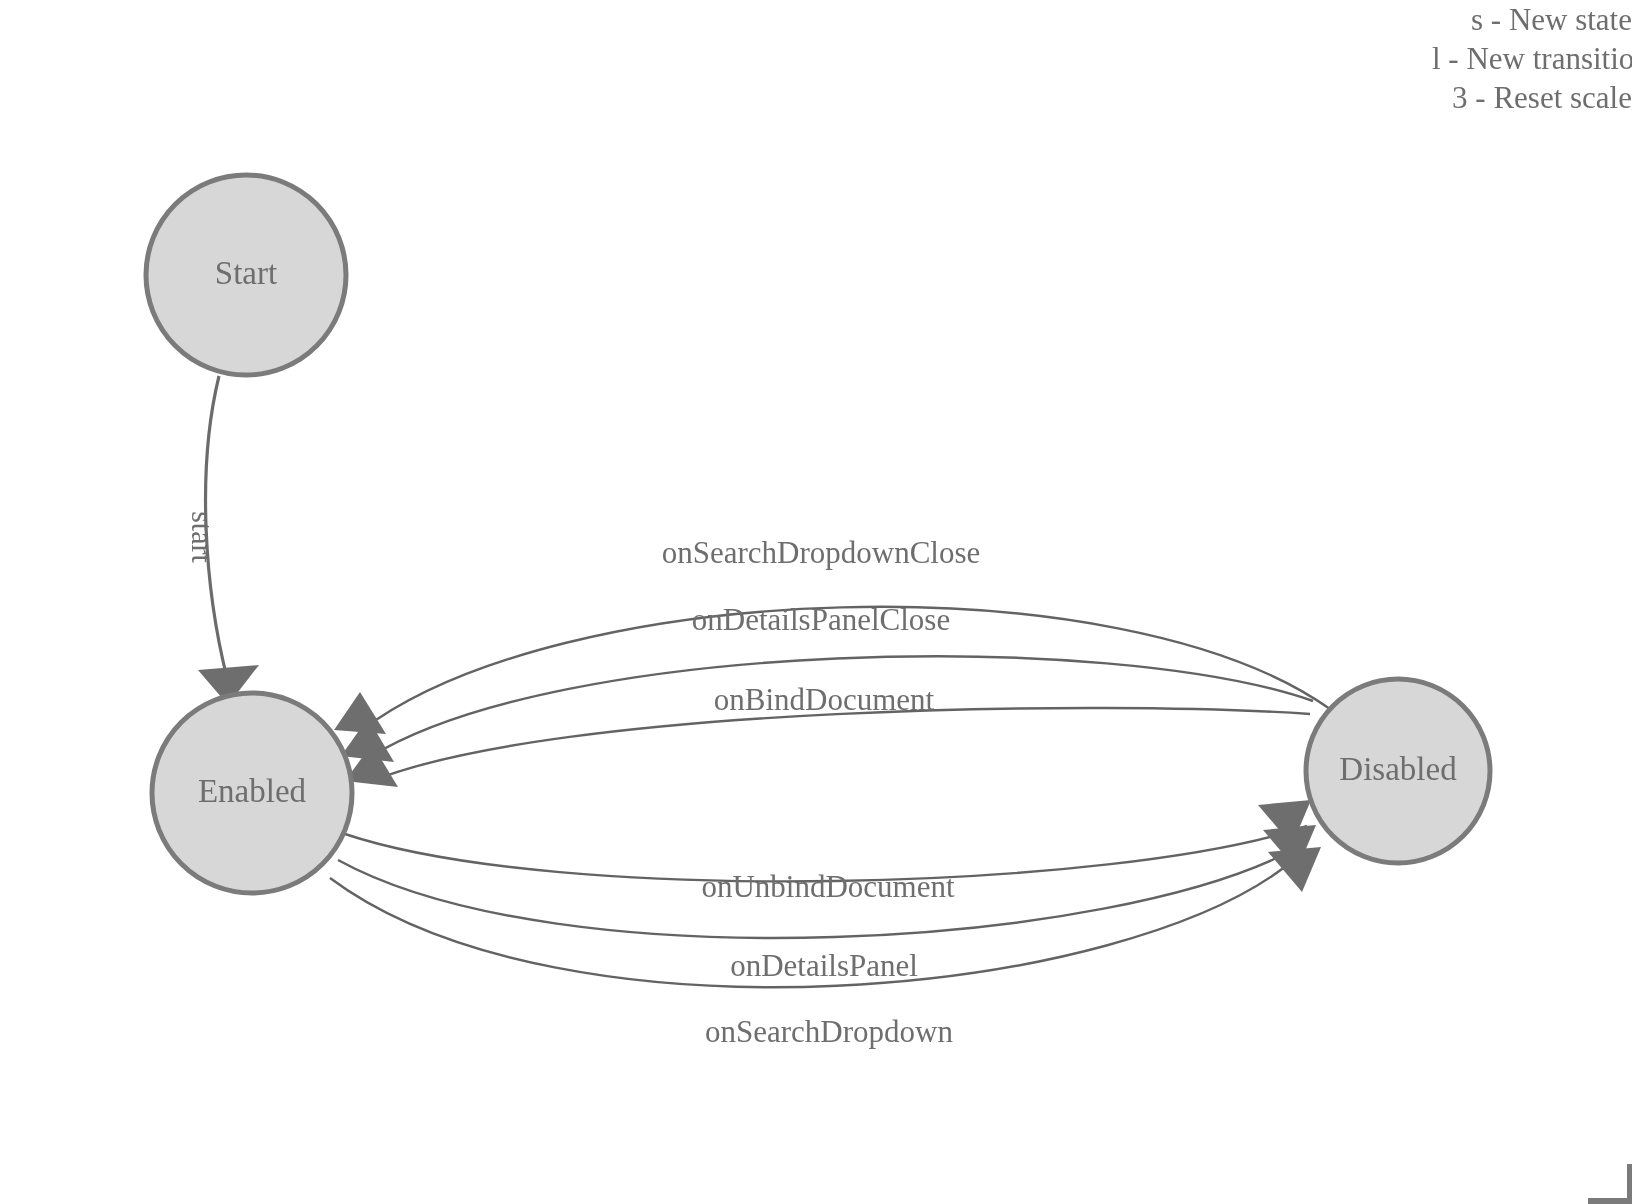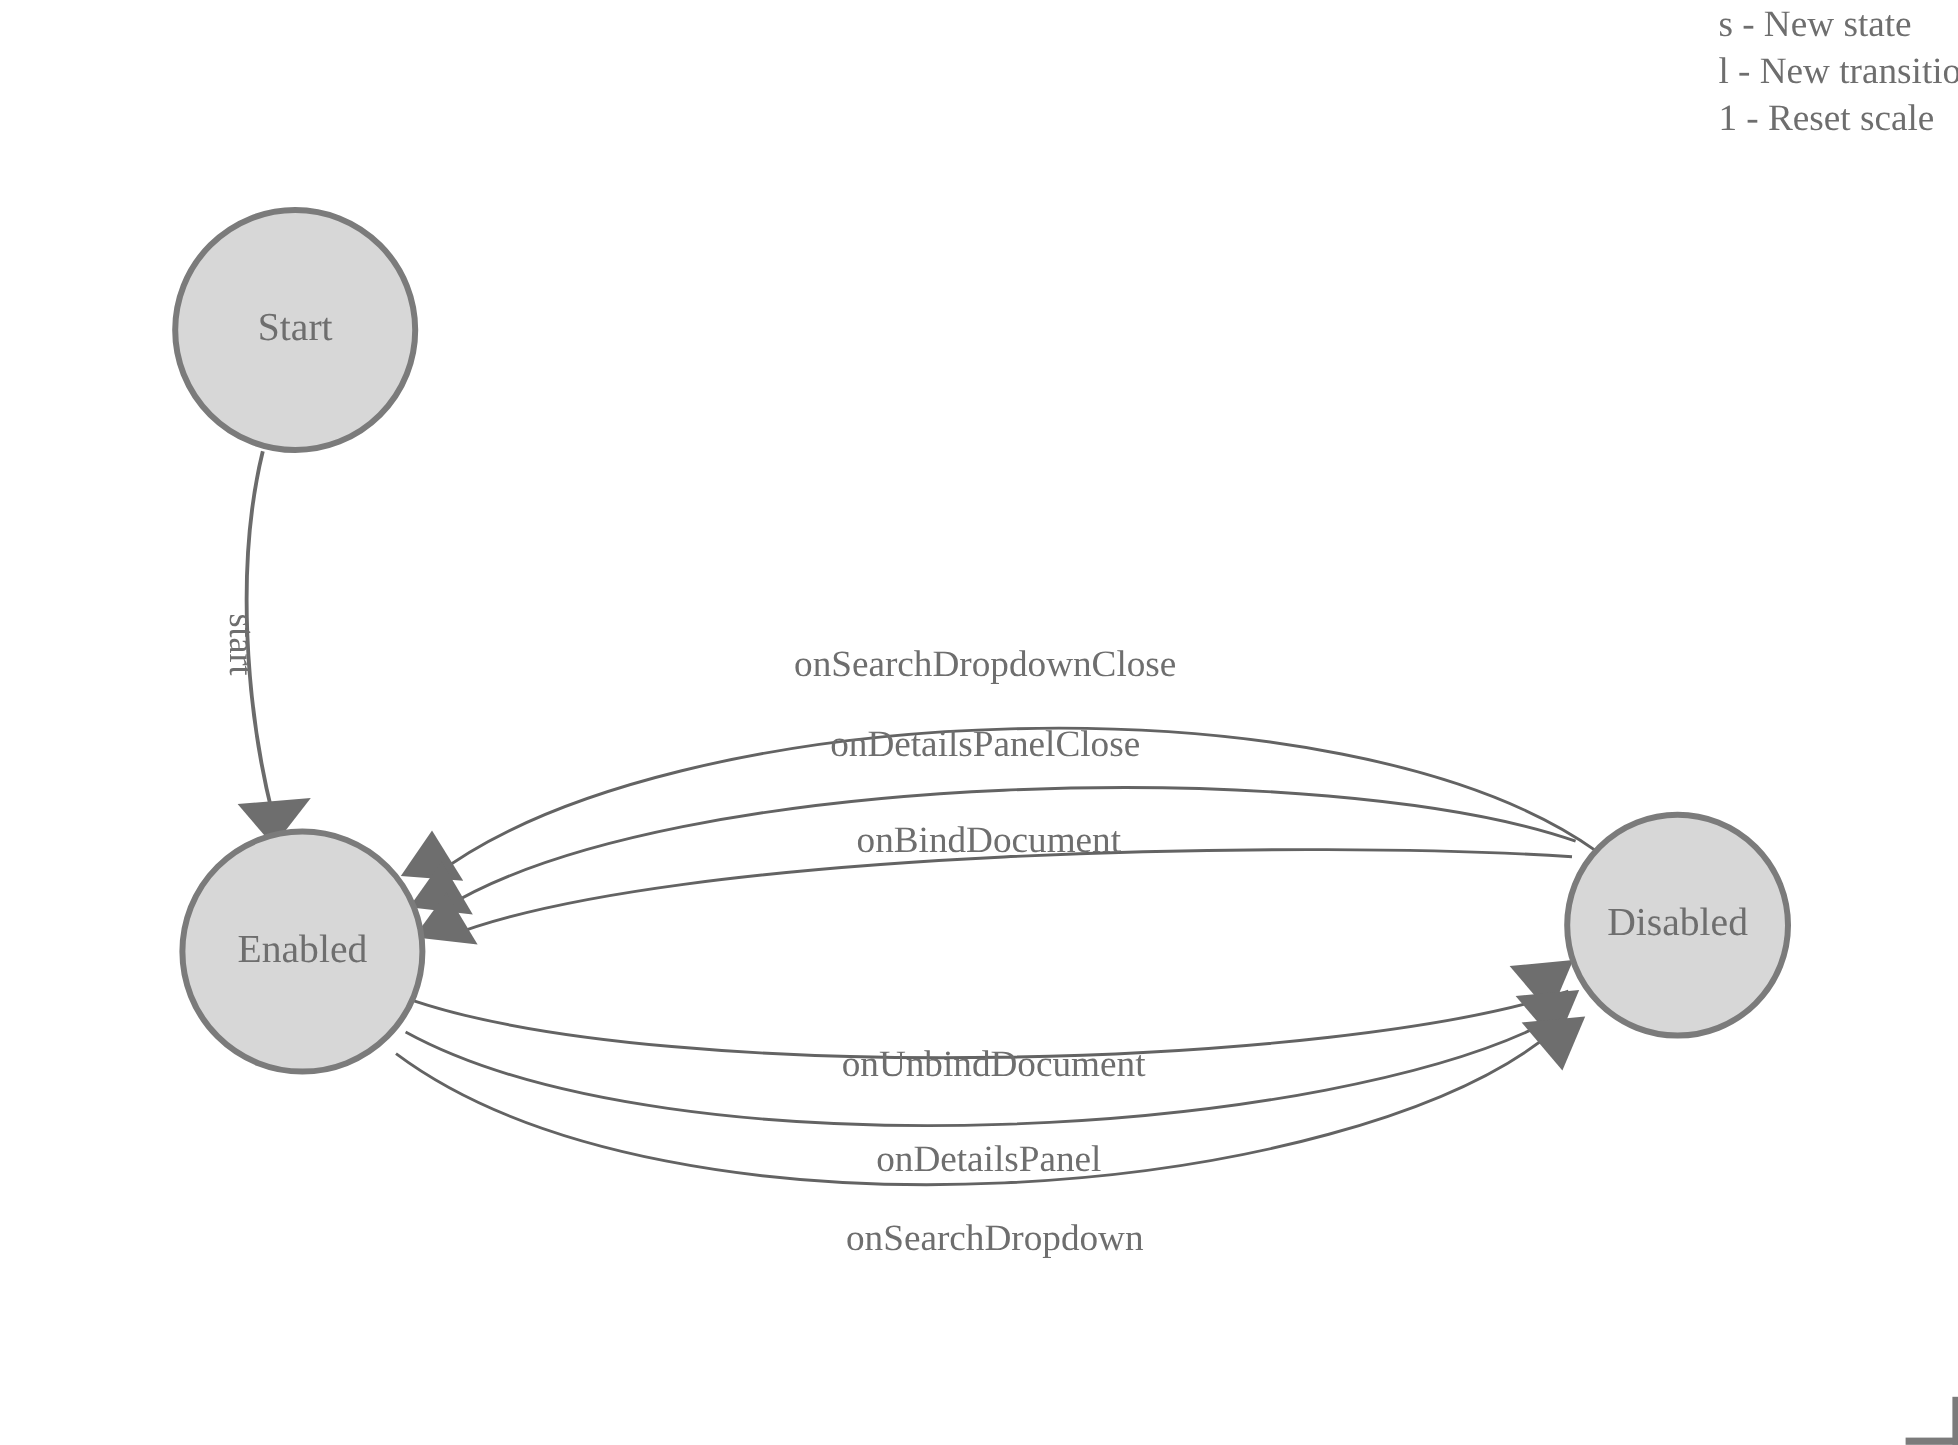--- a/index.html
+++ b/index.html
@@ -76,20 +76,21 @@
     padding: 0;
     pointer-events: none;
   }
   #help-overlay .help-line {
     font-family: "Liberation Serif", "DejaVu Serif", serif;
     font-size: 31px;
     line-height: 39px;
     color: #6e6e6e;
     white-space: nowrap;
     padding-left: 10px;
+    text-align: right;
   }
   #corner-handle {
     position: absolute;
     right: 0;
     bottom: 0;
     width: 44px;
     height: 40px;
     border-right: 5px solid #7b7b7b;
     border-bottom: 6px solid #7b7b7b;
     box-sizing: border-box;
@@ -157,18 +158,18 @@
 
     <text class="transition-label" x="824" y="976">onDetailsPanel</text>
 
     <text class="transition-label" x="829" y="1042">onSearchDropdown</text>
 
   </svg>
 
   <div id="help-overlay">
     <div class="help-line">s - New state</div>
     <div class="help-line">l - New transition</div>
-    <div class="help-line">1 - Reset scale</div>
+    <div class="help-line">3 - Reset scale</div>
   </div>
 
   <div id="corner-handle"></div>
 
 </div>
 
 </body></html>

